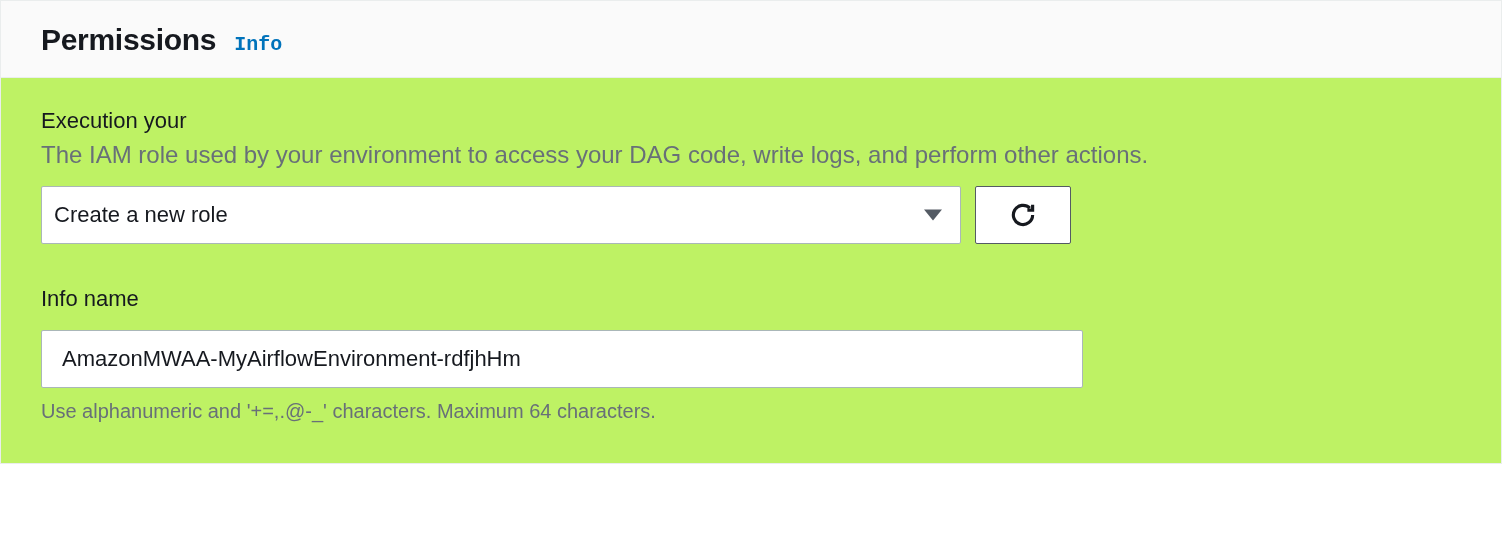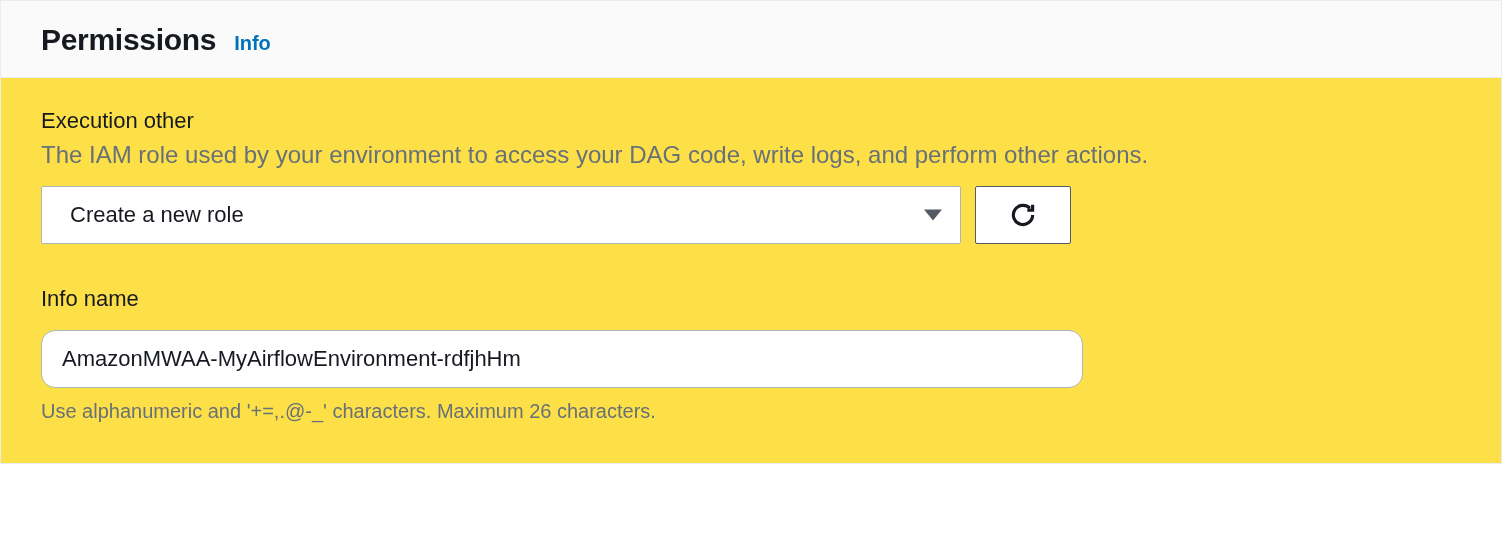--- a/index.html
+++ b/index.html
@@ -7,21 +7,21 @@
     margin: 0;
     padding: 0;
     font-family: "Amazon Ember", "Helvetica Neue", Arial, sans-serif;
     background: #ffffff;
     color: #16191f;
   }
   .panel {
     width: 1502px;
     border: 1px solid #eaeded;
     box-shadow: 0 1px 1px rgba(0,0,0,0.05);
-    background: #fde047;
+    background: #bef264;
   }
   .panel-header {
     padding: 22px 40px 20px 40px;
     background: #fafafa;
     border-bottom: 1px solid #eaeded;
     display: flex;
     align-items: baseline;
     gap: 18px;
   }
   .panel-title {
@@ -30,20 +30,21 @@
     color: #16191f;
     margin: 0;
     letter-spacing: -0.3px;
   }
   .info-link {
     font-size: 20px;
     font-weight: 700;
     color: #0073bb;
     text-decoration: none;
     cursor: pointer;
+    font-family: Liberation Mono, monospace;
   }
   .panel-body {
     padding: 30px 40px 40px 40px;
   }
   .field-block { }
   .field-label {
     font-size: 22px;
     color: #16191f;
     font-weight: 400;
     margin: 0 0 4px 0;
@@ -61,21 +62,21 @@
   }
   .select-control {
     position: relative;
     width: 920px;
     height: 58px;
     border: 1px solid #aab7b8;
     border-radius: 2px;
     background: #ffffff;
     display: flex;
     align-items: center;
-    padding: 0 50px 0 28px;
+    padding: 0 50px 0 12px;
     font-size: 22px;
     cursor: pointer;
   }
   .select-control .caret {
     position: absolute;
     right: 18px;
     top: 50%;
     transform: translateY(-50%);
     width: 0; height: 0;
     border-left: 9px solid transparent;
@@ -91,21 +92,21 @@
     display: flex;
     align-items: center;
     justify-content: center;
     cursor: pointer;
   }
   .refresh-button svg { width: 28px; height: 28px; }
   .text-input {
     width: 1042px;
     height: 58px;
     border: 1px solid #aab7b8;
-    border-radius: 14px;
+    border-radius: 2px;
     padding: 0 20px;
     font-size: 22px;
     font-family: inherit;
     color: #16191f;
     outline: none;
   }
   .hint {
     font-size: 20px;
     color: #687078;
     margin: 12px 0 0 0;
@@ -118,21 +119,21 @@
 <div class="panel">
 
   <div class="panel-header">
     <h2 class="panel-title">Permissions</h2>
     <a class="info-link">Info</a>
   </div>
 
   <div class="panel-body">
 
     <div class="field-block">
-      <div class="field-label">Execution other</div>
+      <div class="field-label">Execution your</div>
       <div class="field-desc">The IAM role used by your environment to access your DAG code, write logs, and perform other actions.</div>
       <div class="select-row">
         <div class="select-control">
           <span>Create a new role</span>
           <span class="caret"></span>
         </div>
         <button class="refresh-button" type="button">
           <svg viewBox="0 0 16 16" fill="none" stroke="#16191f" stroke-width="1.8">
             <path d="M13.5 8a5.5 5.5 0 1 1-1.6-3.9"></path>
             <path d="M13.5 2.2 V5.2 H10.5" fill="none"></path>
@@ -140,17 +141,17 @@
         </button>
       </div>
     </div>
 
     <div class="spacer"></div>
 
     <div class="field-block">
       <div class="field-label">Info name</div>
       <div style="height:14px"></div>
       <input type="text" class="text-input" value="AmazonMWAA-MyAirflowEnvironment-rdfjhHm" style="">
-      <div class="hint">Use alphanumeric and '+=,.@-_' characters. Maximum 26 characters.</div>
+      <div class="hint">Use alphanumeric and '+=,.@-_' characters. Maximum 64 characters.</div>
     </div>
 
   </div>
 </div>
 
 </body></html>

